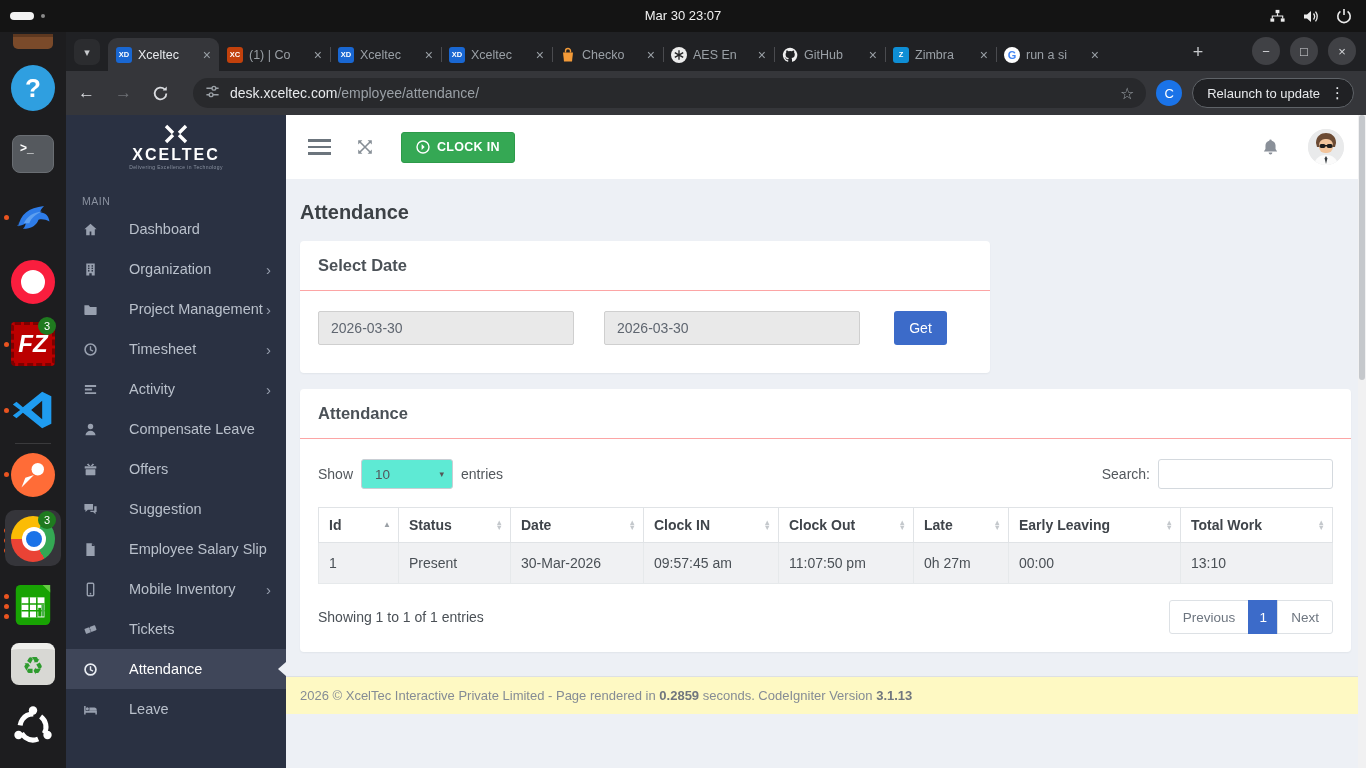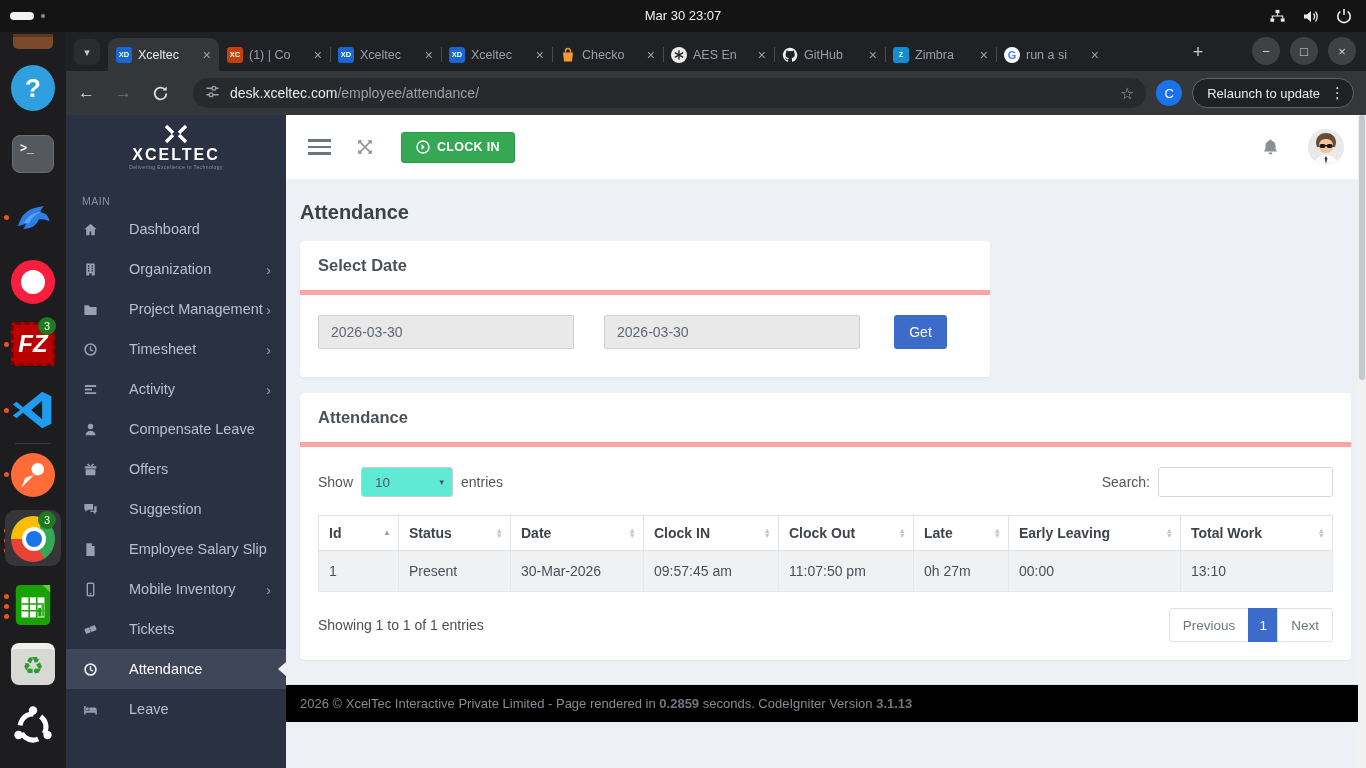--- a/index.html
+++ b/index.html
@@ -92,21 +92,21 @@
   .bell { display:flex; }
   .hdr-avatar { width:36px; height:36px; border-radius:50%; background:#e8e9ea; margin-left:28px; overflow:hidden; }
 
   .content { flex:1; padding:0 15px 0 14px; overflow:hidden; }
   h1.ptitle { font-size:20px; color:#3c4146; margin-top:22px; }
   .breadcrumb { margin-top:8px; font-size:13px; color:#80868d; }
   .breadcrumb a { color:#2b7be0; text-decoration:none; }
   .bsep { color:#9aa0a6; margin:0 6px; }
 
   .card { background:#fff; border-radius:4px; box-shadow:0 1px 2px rgba(40,50,60,.06); }
-  .card-title { padding:15px 18px; font-size:16.5px; font-weight:bold; color:#4b5157; border-bottom:5px solid #fca5a5; }
+  .card-title { padding:15px 18px; font-size:16.5px; font-weight:bold; color:#4b5157; border-bottom:1px solid #fca5a5; }
   .card1 { width:690px; margin-top:17px; }
   .card1-body { padding:20px 18px 28px; display:flex; align-items:center; }
   .date-input { width:256px; height:34px; background:#e9e9e9; border:1px solid #cfcfcf; border-radius:2px; padding:0 12px; font-size:14px; color:#5f6670; font-family:inherit; }
   .date-input + .date-input { margin-left:30px; }
   .get-btn { margin-left:34px; width:53px; height:34px; background:#3c6bc9; border:none; border-radius:3px; color:#fff; font-size:14px; font-family:inherit; }
 
   .card2 { margin-top:16px; padding-bottom:12px; }
   .tbl-controls { display:flex; align-items:center; padding:16px 18px 12px; font-size:14px; color:#52575c; }
   .select-box { width:92px; height:30px; border:1px solid #c9ced4; border-radius:3px; margin:4px 8px; display:flex; align-items:center; justify-content:space-between; padding:0 8px 0 13px; font-size:13.5px; background:#5eead4; }
   .select-box .caret { font-size:9px; color:#555; }
@@ -120,21 +120,21 @@
   .sort.on { color:#9aa0a6; font-size:8px; }
 
   .tbl-footer { display:flex; align-items:center; justify-content:space-between; padding:16px 18px 6px; }
   .info { font-size:14px; color:#4a5056; }
   .pagination { display:flex; }
   .pg { height:34px; border:1px solid #dde1e5; background:#fff; color:#6e7680; font-size:13.5px; display:flex; align-items:center; padding:0 13px; margin-left:-1px; }
   .pg.prev { border-radius:3px 0 0 3px; margin-left:0; }
   .pg.next { border-radius:0 3px 3px 0; }
   .pg.cur { background:#3c6bc9; border-color:#3c6bc9; color:#fff; width:30px; justify-content:center; padding:0; }
 
-  .site-footer { margin:24px -15px 0 -14px; background:#000000; border-top:1px solid #dde0e4; padding:11px 0 11px 14px; font-size:13px; color:#858c95; }
+  .site-footer { margin:24px -15px 0 -14px; background:#fef9c3; border-top:1px solid #dde0e4; padding:11px 0 11px 14px; font-size:13px; color:#858c95; }
   .site-footer b { color:#70767e; }
 
   .scrollbar { position:absolute; right:0; top:0; bottom:0; width:8px; background:#f1f1f2; }
   .scrollbar .thumb { position:absolute; top:0; left:1px; width:6px; height:265px; border-radius:3px; background:#c5c8cc; }
 </style>
 </head>
 <body>
 
 <div class="screen">
 

